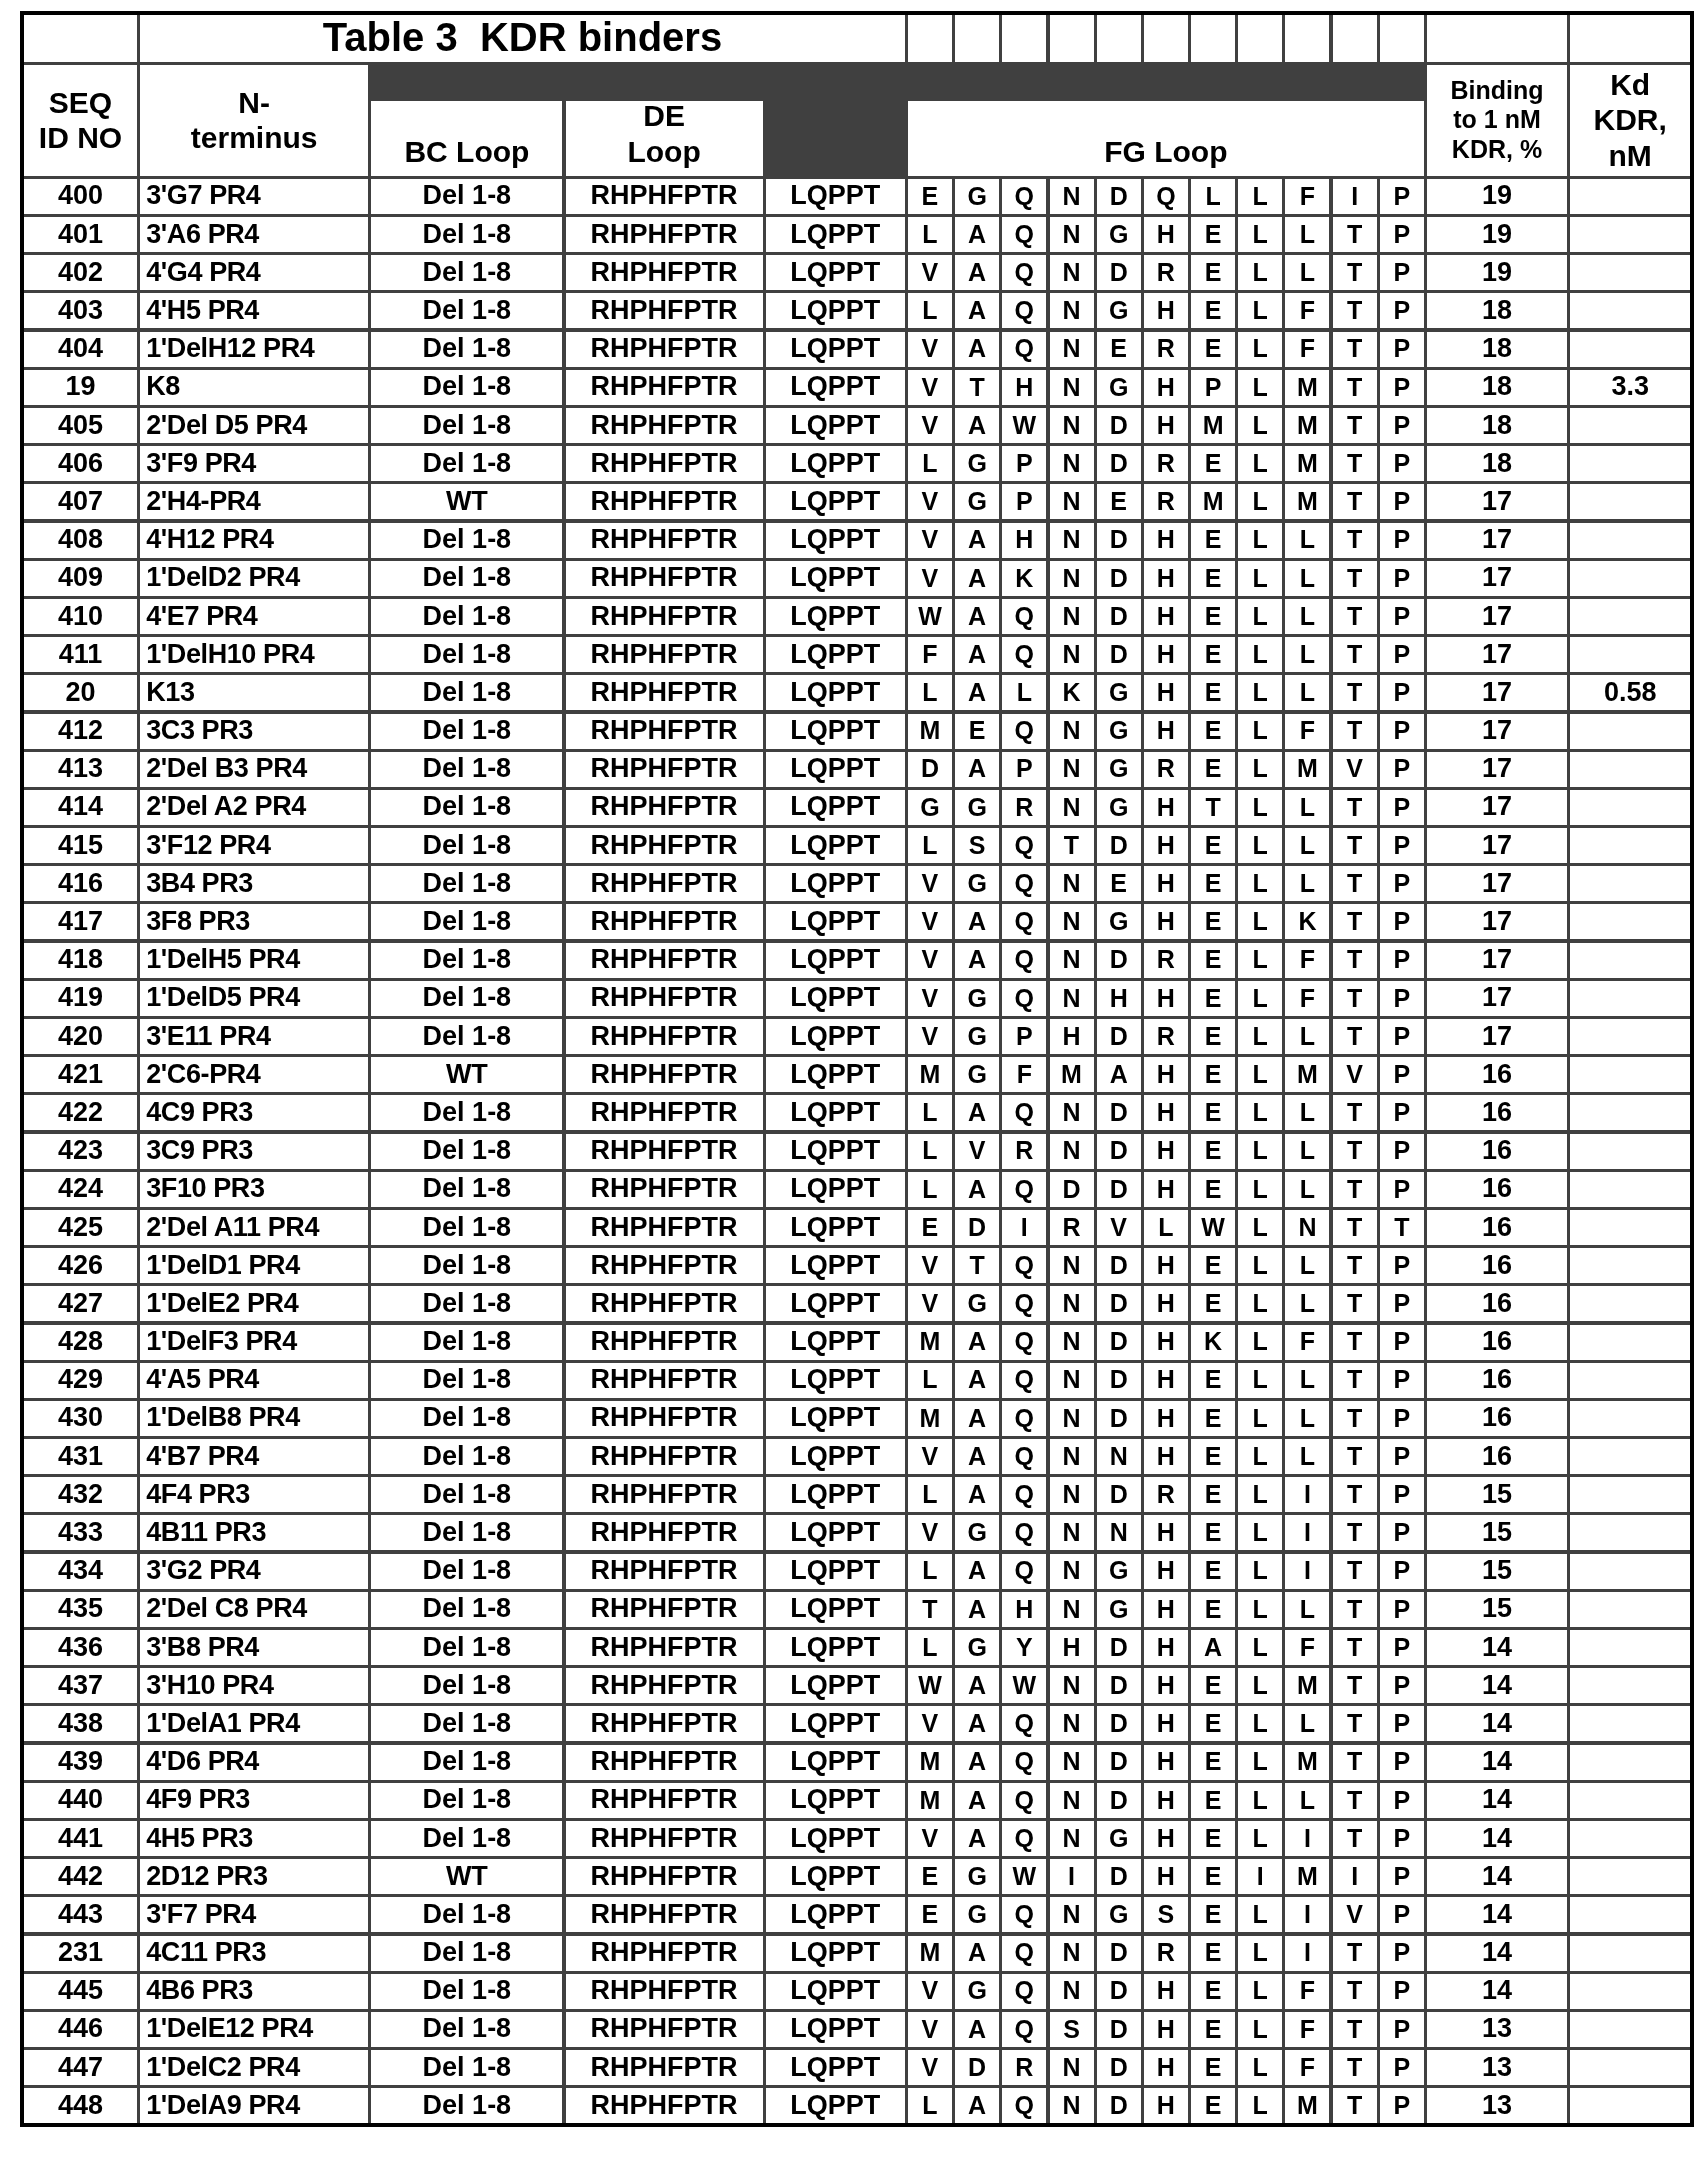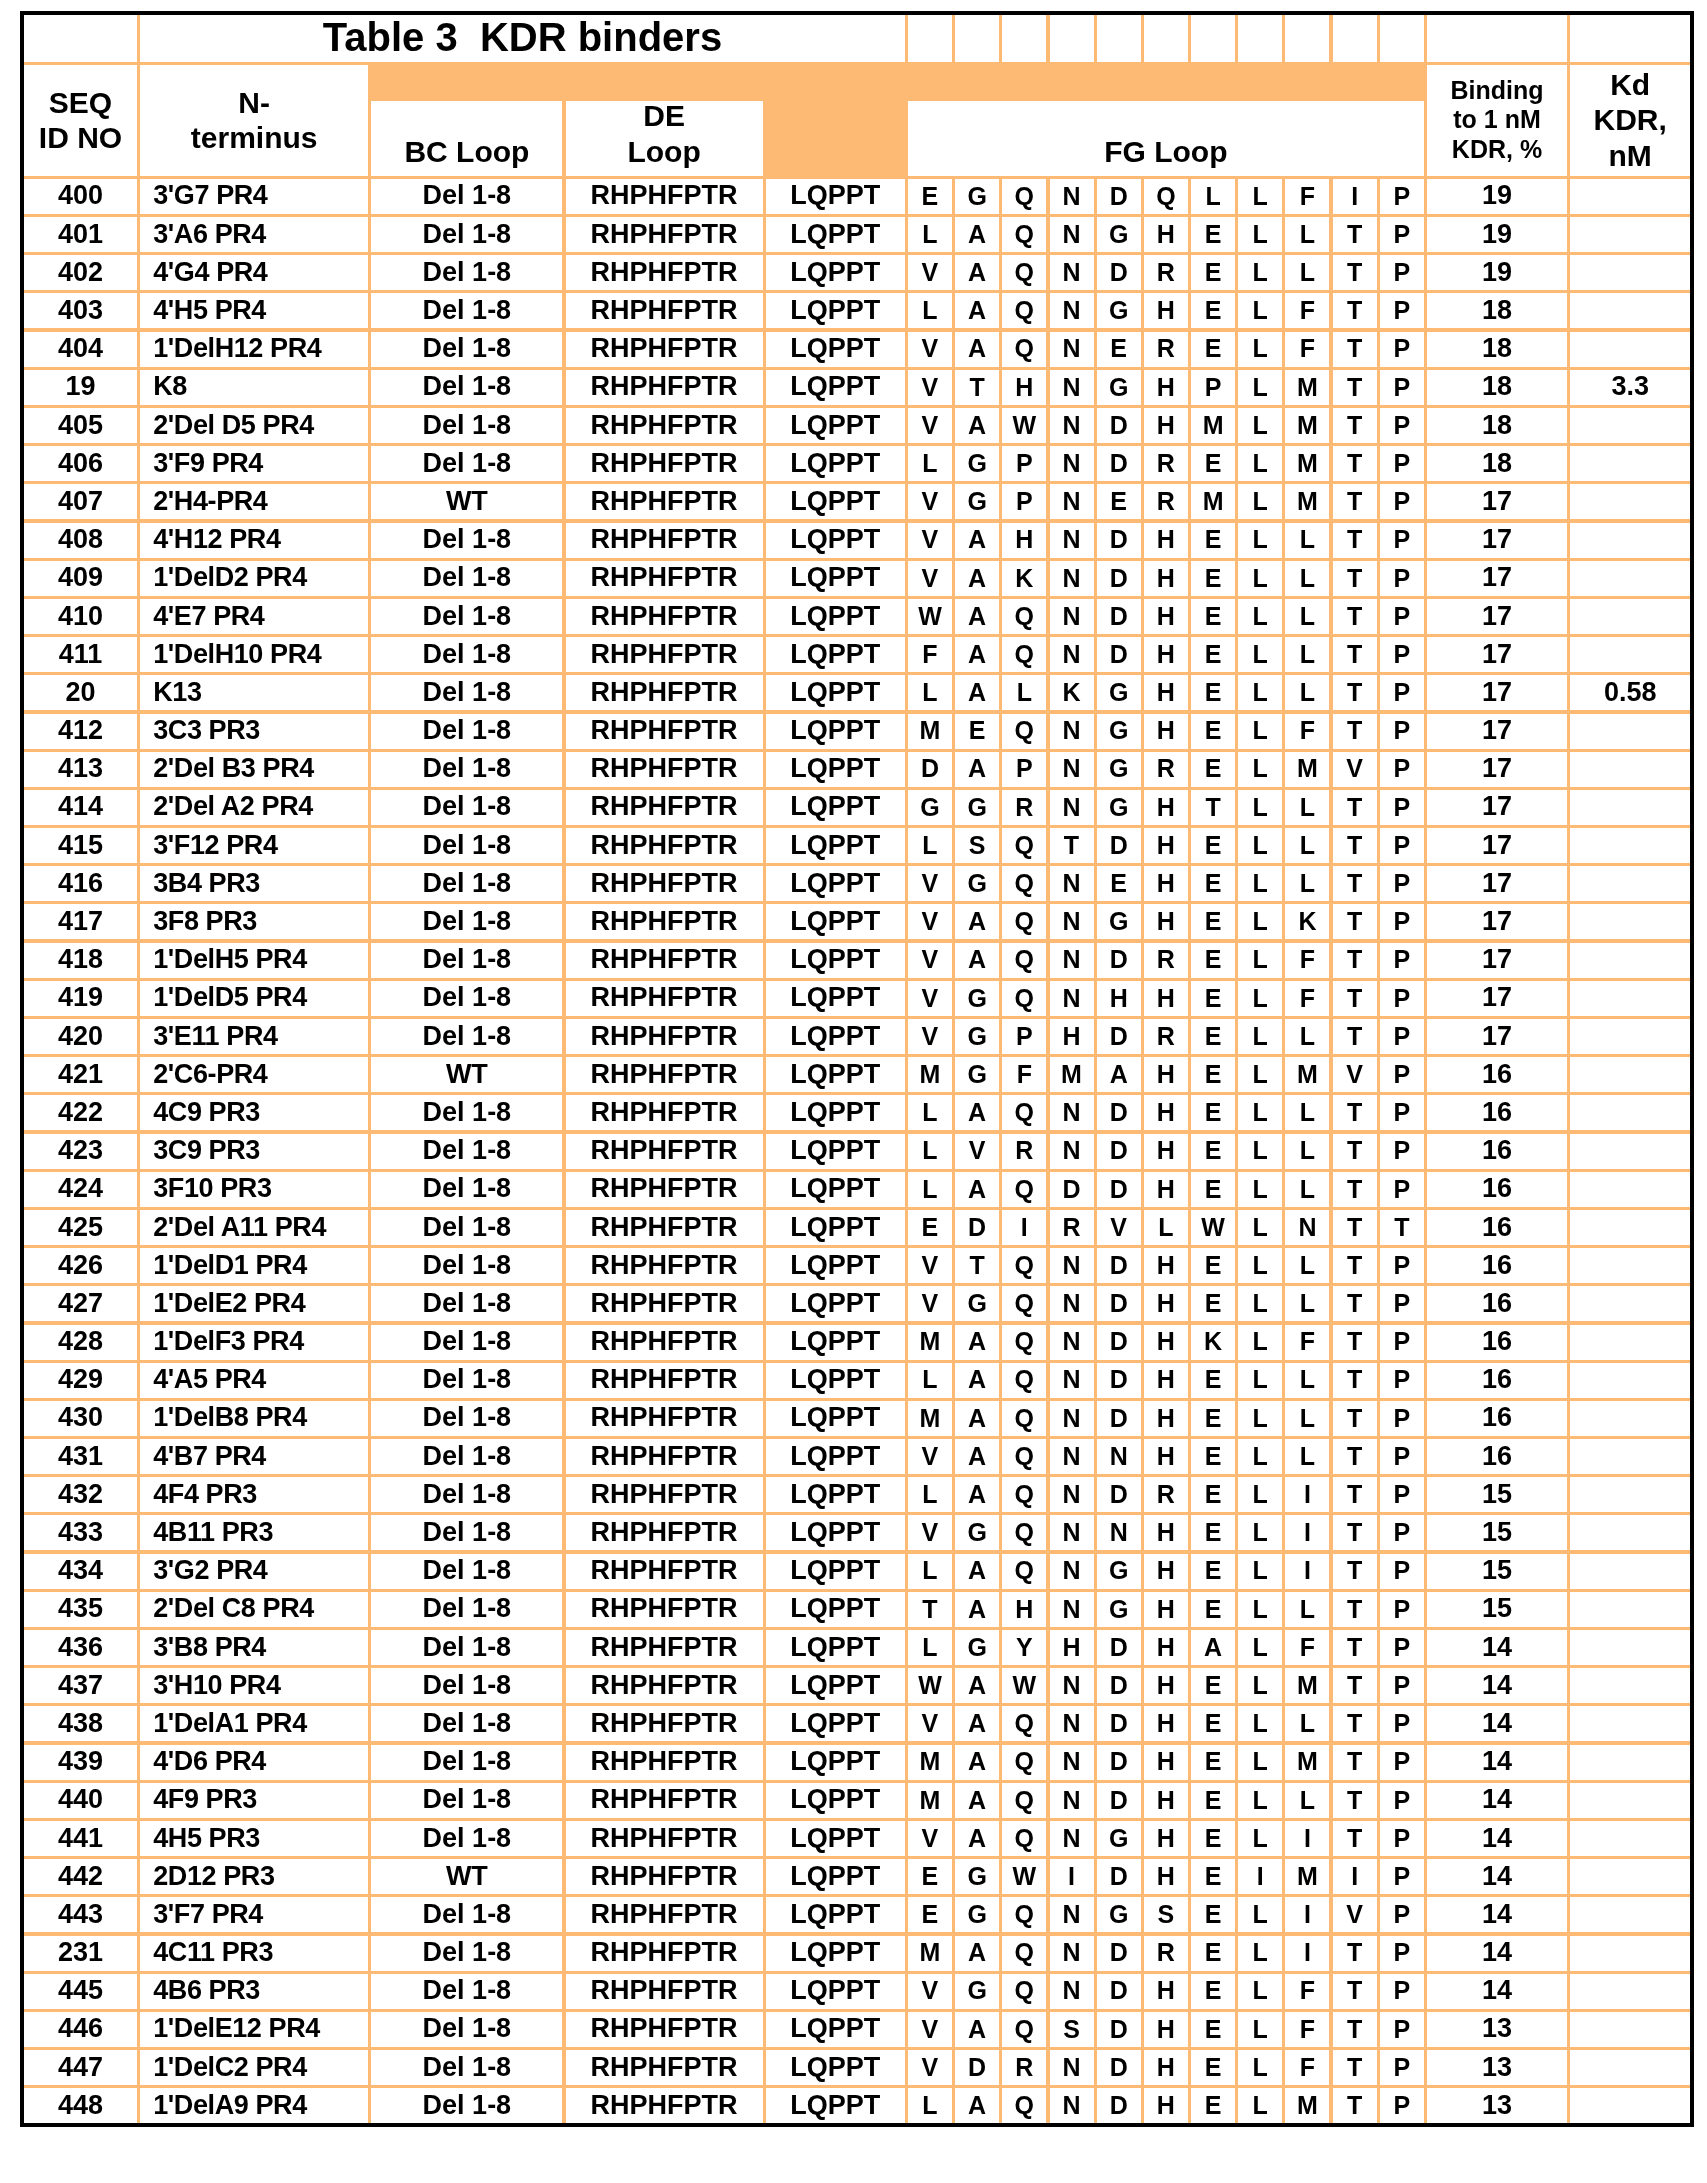--- a/index.html
+++ b/index.html
@@ -12,21 +12,21 @@
     color: #000;
   }
   .grid {
     position: absolute;
     left: 20px; top: 10.5px;
     display: grid;
     grid-template-columns: 113px 228px 191px 197px 139px repeat(11, 44px) 140px 120px;
     grid-template-rows: 47px 111px;
     grid-auto-rows: 35px;
     gap: 3.2px;
-    background: #fdba74;
+    background: #404040;
     border: 4.8px solid #000;
   }
   .cell {
     background: #fff;
     display: flex;
     align-items: center;
     justify-content: center;
     overflow: hidden;
     white-space: pre-line;
     text-align: center;
@@ -35,21 +35,21 @@
   .title-cell {
     grid-column: 2 / span 4;
     font-size: 40px;
     white-space: pre;
   }
   .hdr { font-size: 30px; }
   .hdr.bottom { align-items: flex-end; padding-bottom: 6.5px; margin-top: 36px; }
   .fg-span { grid-column: 6 / span 11; }
   .bind-hdr { font-size: 25px; }
   .d { font-size: 27px; }
-  .clone { justify-content: flex-start; text-align: left; padding-left: 13px; letter-spacing: -0.4px; }
+  .clone { justify-content: flex-start; text-align: left; padding-left: 6px; letter-spacing: -0.4px; }
   .fg { font-size: 25px; }
 </style>
 </head>
 <body>
 
 <div class="grid" id="grid">
 
   <div class="cell"></div>
   <div class="cell title-cell">Table 3&nbsp; KDR binders</div>
   <div class="cell"></div>

